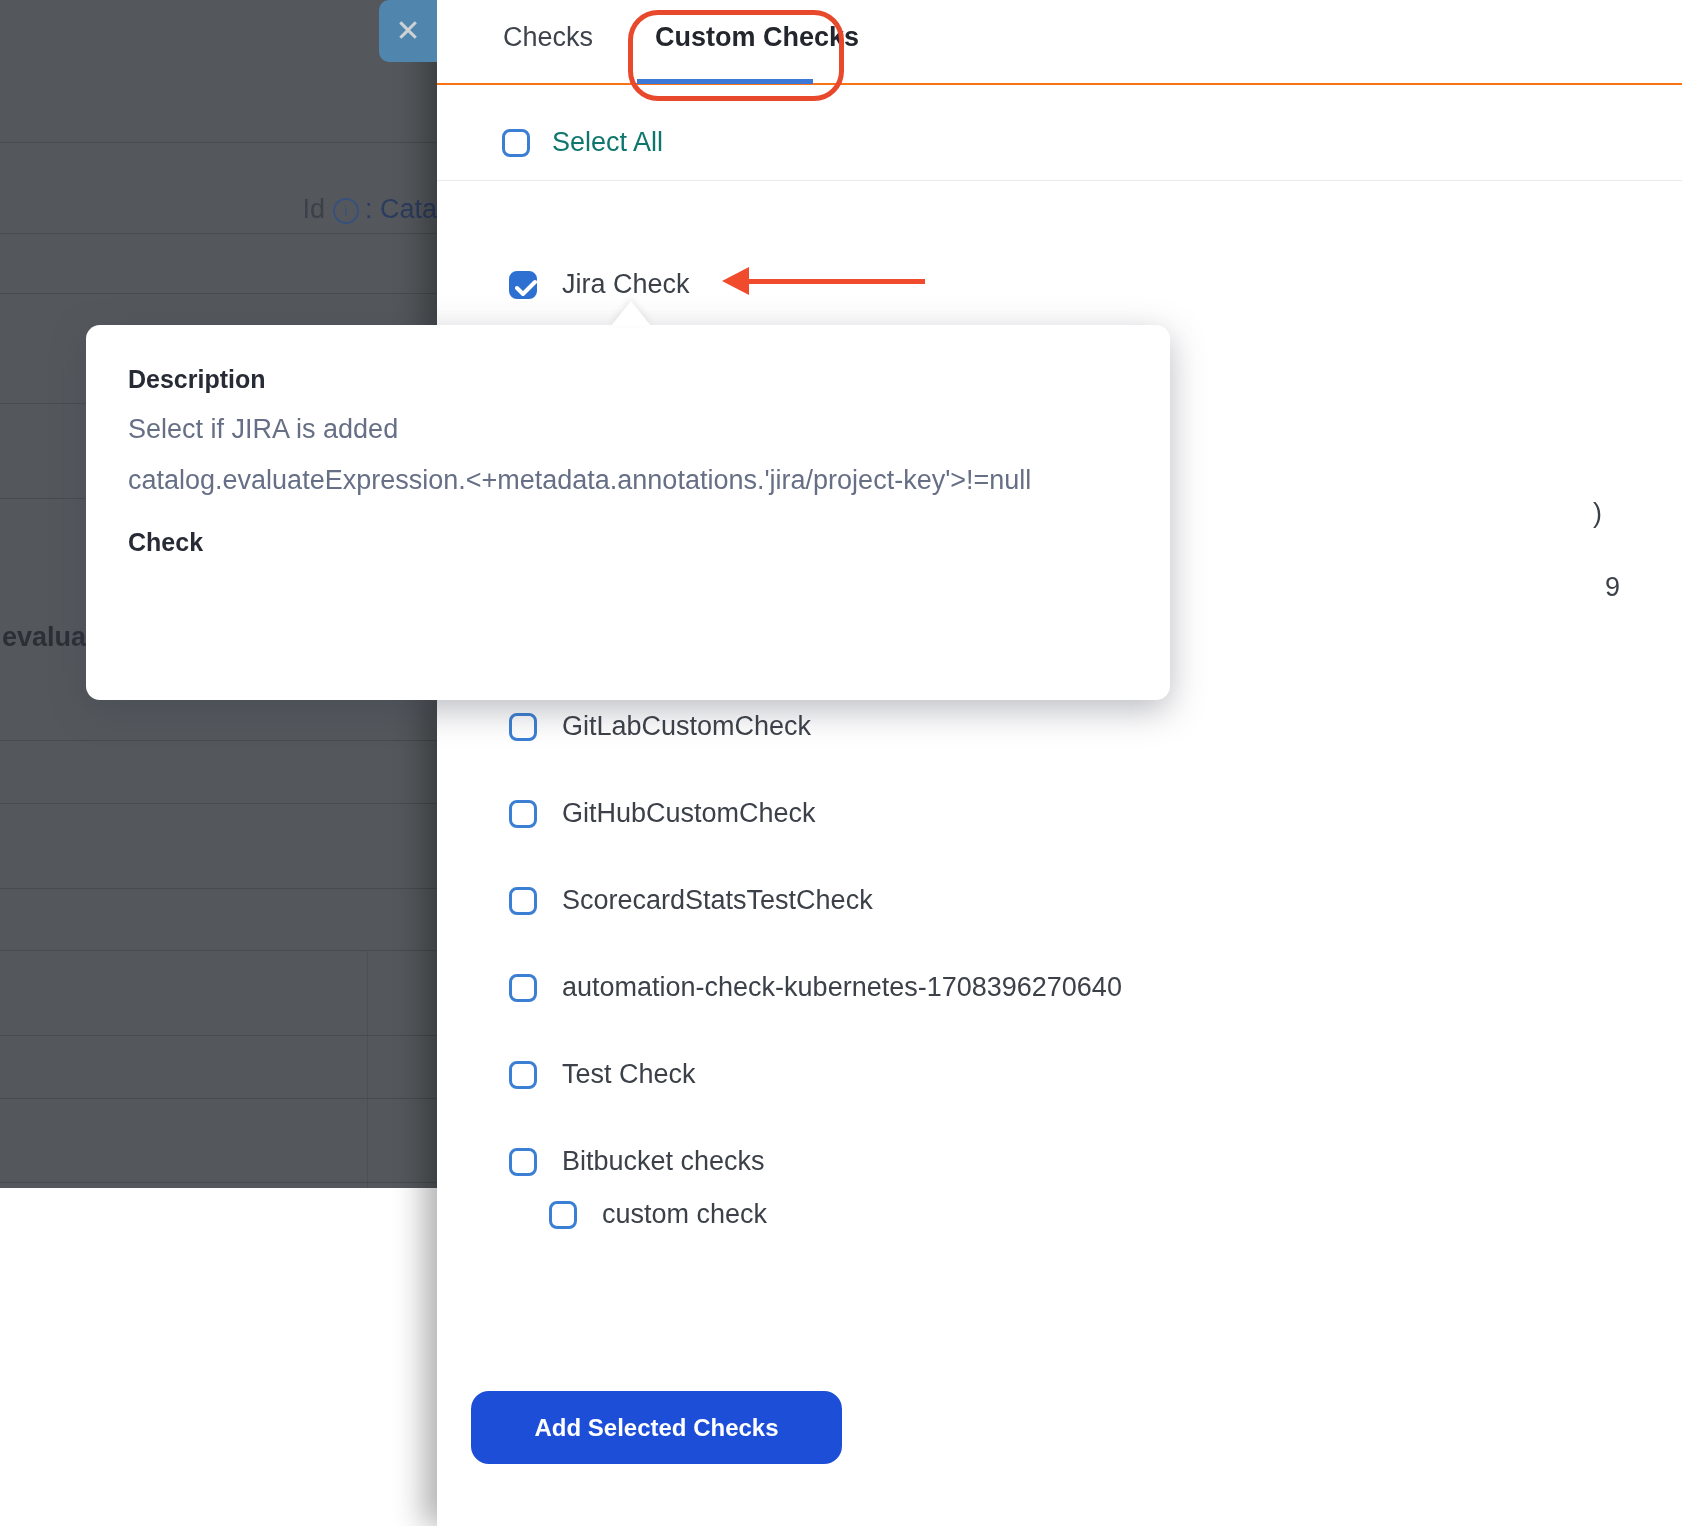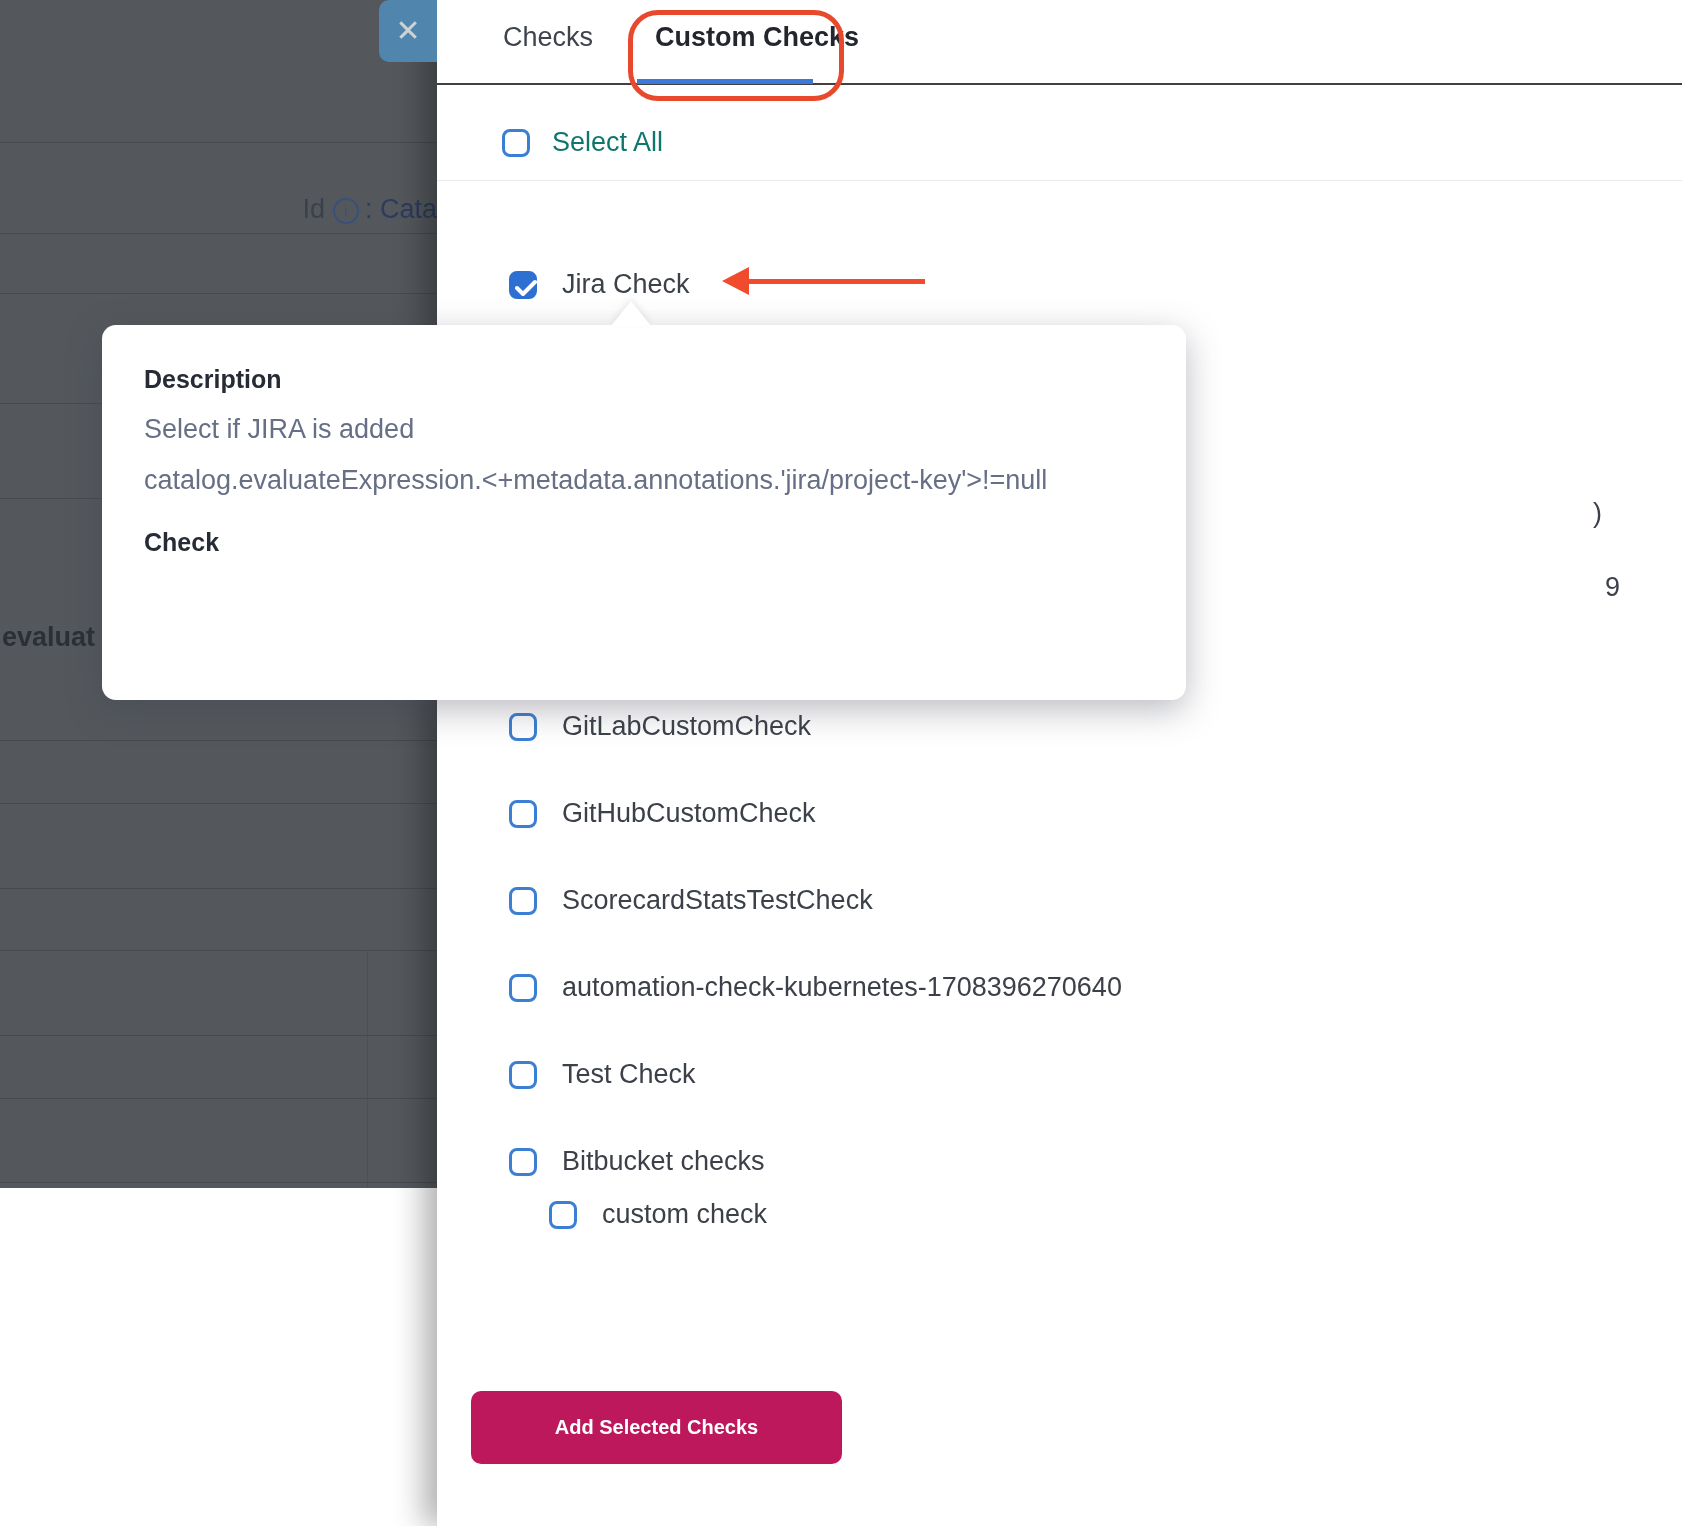--- a/index.html
+++ b/index.html
@@ -35,21 +35,21 @@
   .panel{
     position:absolute;left:437px;top:0;width:1245px;height:1526px;background:#ffffff;
     z-index:2;box-shadow:-14px 0 28px rgba(0,0,0,0.30);
   }
   .close-btn{
     position:absolute;left:379px;top:0;width:58px;height:62px;z-index:3;
     background:#5086ad;border-radius:10px 0 0 10px;
     display:flex;align-items:center;justify-content:center;cursor:pointer;
   }
   .close-btn span{font-size:30px;font-weight:bold;color:#ccd2d6;line-height:1;}
-  .tabbar{position:absolute;left:0;top:0;width:1245px;height:83px;border-bottom:2px solid #404040;background:#fff;}
+  .tabbar{position:absolute;left:0;top:0;width:1245px;height:83px;border-bottom:2px solid #f97316;background:#fff;}
   .tab-checks{
     position:absolute;left:66px;top:22px;font-size:27px;color:#3e434c;font-weight:500;cursor:pointer;
   }
   .tab-custom{
     position:absolute;left:218px;top:22px;font-size:27px;color:#23262c;font-weight:bold;cursor:pointer;text-align:center;
   }
   .tab-underline{position:absolute;left:200px;top:79px;width:176px;height:5px;background:#3b78d8;}
   .red-oval{
     position:absolute;left:191px;top:10px;width:206px;height:81px;
     border:5px solid #e8482c;border-radius:30px;z-index:6;pointer-events:none;
@@ -71,28 +71,28 @@
   .red-arrow{position:absolute;left:285px;top:267px;height:28px;display:flex;align-items:center;z-index:6;pointer-events:none;}
   .red-arrow .head{width:0;height:0;border-top:14px solid transparent;border-bottom:14px solid transparent;border-right:27px solid #ef4b2c;}
   .red-arrow .shaft{width:176px;height:5px;background:#ef4b2c;}
   
   .frag{position:absolute;z-index:5;font-size:27px;color:#3c4149;}
   .frag-paren{left:1156px;top:498px;}
   .frag-nine{left:1168px;top:572px;}
   
   .add-btn{
     position:absolute;left:34px;top:1391px;width:371px;height:73px;
-    background:#be185d;border:none;border-radius:10px;cursor:pointer;
-    color:#ffffff;font-size:20px;font-weight:bold;font-family:inherit;
+    background:#1d4ed8;border:none;border-radius:18px;cursor:pointer;
+    color:#ffffff;font-size:24px;font-weight:bold;font-family:inherit;
   }
   
   .tooltip{
     position:absolute;left:86px;top:325px;width:1084px;height:375px;z-index:20;
     background:#ffffff;border-radius:14px;box-sizing:border-box;
-    box-shadow:0 10px 34px rgba(60,64,80,0.35);padding:40px 42px;margin-left:16px;
+    box-shadow:0 10px 34px rgba(60,64,80,0.35);padding:40px 42px;
   }
   .tooltip .hdg{font-size:25px;font-weight:bold;color:#272b35;}
   .tooltip .txt{font-size:27px;color:#666f85;margin-top:20px;white-space:nowrap;}
   .tooltip .hdg.mt{margin-top:32px;}
   .caret{
     position:absolute;left:611px;top:301px;width:0;height:0;z-index:21;
     border-left:20px solid transparent;border-right:20px solid transparent;
     border-bottom:25px solid #ffffff;
     filter:drop-shadow(0 -3px 3px rgba(0,0,0,0.08));
   }

